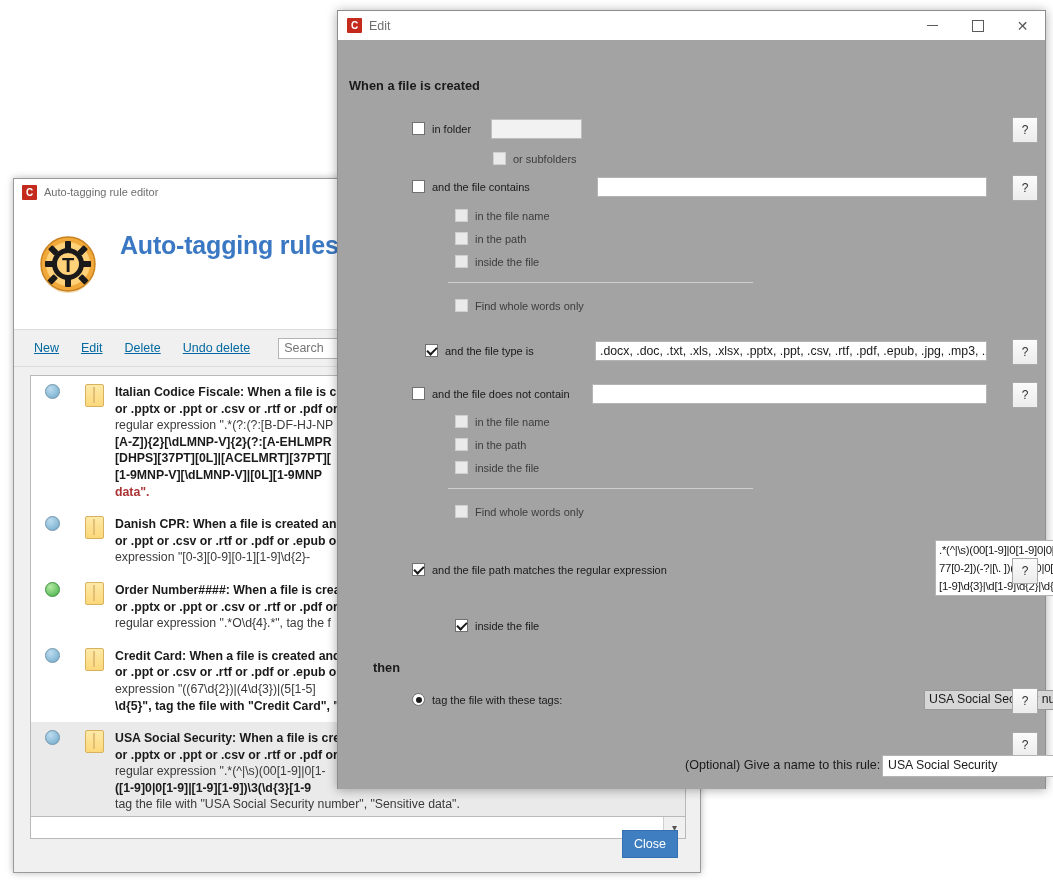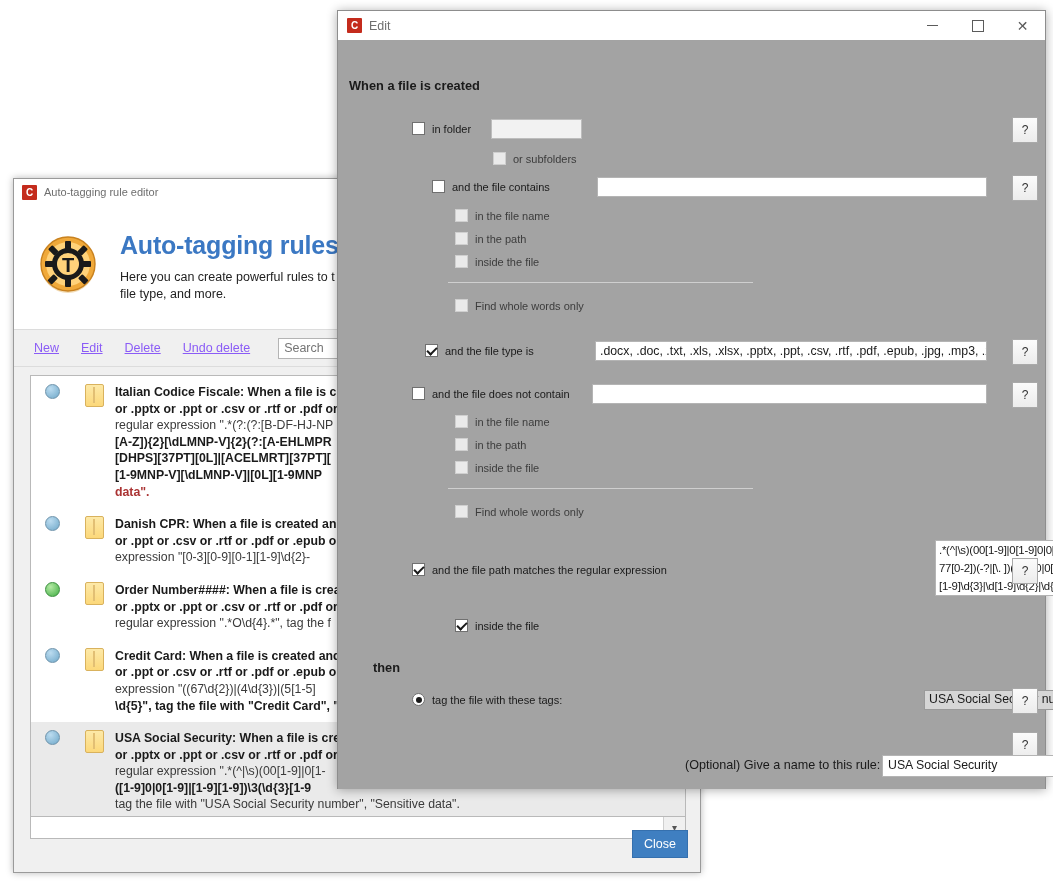--- a/index.html
+++ b/index.html
@@ -88,21 +88,21 @@
     background: #f0f0f0;
     display: flex;
     align-items: center;
     padding-left: 20px;
     gap: 22px;
     border-bottom: 1px solid #dcdcdc;
     box-sizing: border-box;
   }
   .toolbar-link {
     font-size: 12.5px;
-    color: #8b5cf6;
+    color: #0369a1;
     text-decoration: underline;
     cursor: pointer;
   }
   #bg-search {
     width: 260px;
     height: 21px;
     border: 1px solid #b4b4b4;
     background: #fff;
     font-size: 12.5px;
     padding: 0 5px;
@@ -180,21 +180,21 @@
   }
   .combo-arrow {
     width: 21px;
     background: #f0f0f0;
     border-left: 1px solid #cfcfcf;
     display: flex; align-items: center; justify-content: center;
     color: #555; font-size: 10px;
   }
   #bg-close-btn {
     position: absolute;
-    right: 12px;
+    right: 22px;
     bottom: 14px;
     width: 54px; height: 26px;
     background: #3f7fc1;
     border: 1px solid #3570ae;
     color: #fff;
     font-size: 12.5px;
     display: flex; align-items: center; justify-content: center;
     cursor: pointer;
     font-family: "Liberation Sans", sans-serif;
   }
@@ -408,24 +408,20 @@
               <rect x="14" y="42" width="6" height="9" rx="1" transform="rotate(45 17 46)"></rect>
               <rect x="44" y="42" width="6" height="9" rx="1" transform="rotate(-45 47 46)"></rect>
             </g>
           </g>
           <circle cx="32" cy="31" r="11" fill="#ffd27a"></circle>
           <text x="32" y="39" font-size="20" font-weight="bold" text-anchor="middle" fill="#1a1a1a" font-family="Liberation Sans, sans-serif">T</text>
         </svg>
       </div>
       <div id="bg-header-text">
         <div id="bg-heading">Auto-tagging rules</div>
-        <div id="bg-desc">
-          <span>Here you can create powerful rules to t</span><br>
-          <span>file type, and more.</span>
-        </div>
       </div>
     </div>
 
     <div id="bg-toolbar">
       <span class="toolbar-link">New</span>
       <span class="toolbar-link">Edit</span>
       <span class="toolbar-link">Delete</span>
       <span class="toolbar-link">Undo delete</span>
       <input id="bg-search" type="text" placeholder="Search" style="">
     </div>
@@ -539,21 +535,21 @@
         <span class="row-label">in folder</span>
       </div>
       <div class="tfield grey" style="left:153px; top:79px; width:91px; height:20px;"></div>
       <div class="helpbtn" style="left:674px; top:77px;">?</div>
 
       <div class="chk-row" style="left:155px; top:112px;">
         <span class="cb disabled"></span>
         <span class="row-label muted">or subfolders</span>
       </div>
 
-      <div class="chk-row" style="left:74px; top:140px;margin-left:20px;">
+      <div class="chk-row" style="left:74px; top:140px;">
         <span class="cb"></span>
         <span class="row-label">and the file contains</span>
       </div>
       <div class="tfield" style="left:259px; top:137px; width:390px; height:20px;"></div>
       <div class="helpbtn" style="left:674px; top:135px;">?</div>
 
       <div class="chk-row" style="left:117px; top:169px;">
         <span class="cb disabled"></span>
         <span class="row-label muted">in the file name</span>
       </div>

